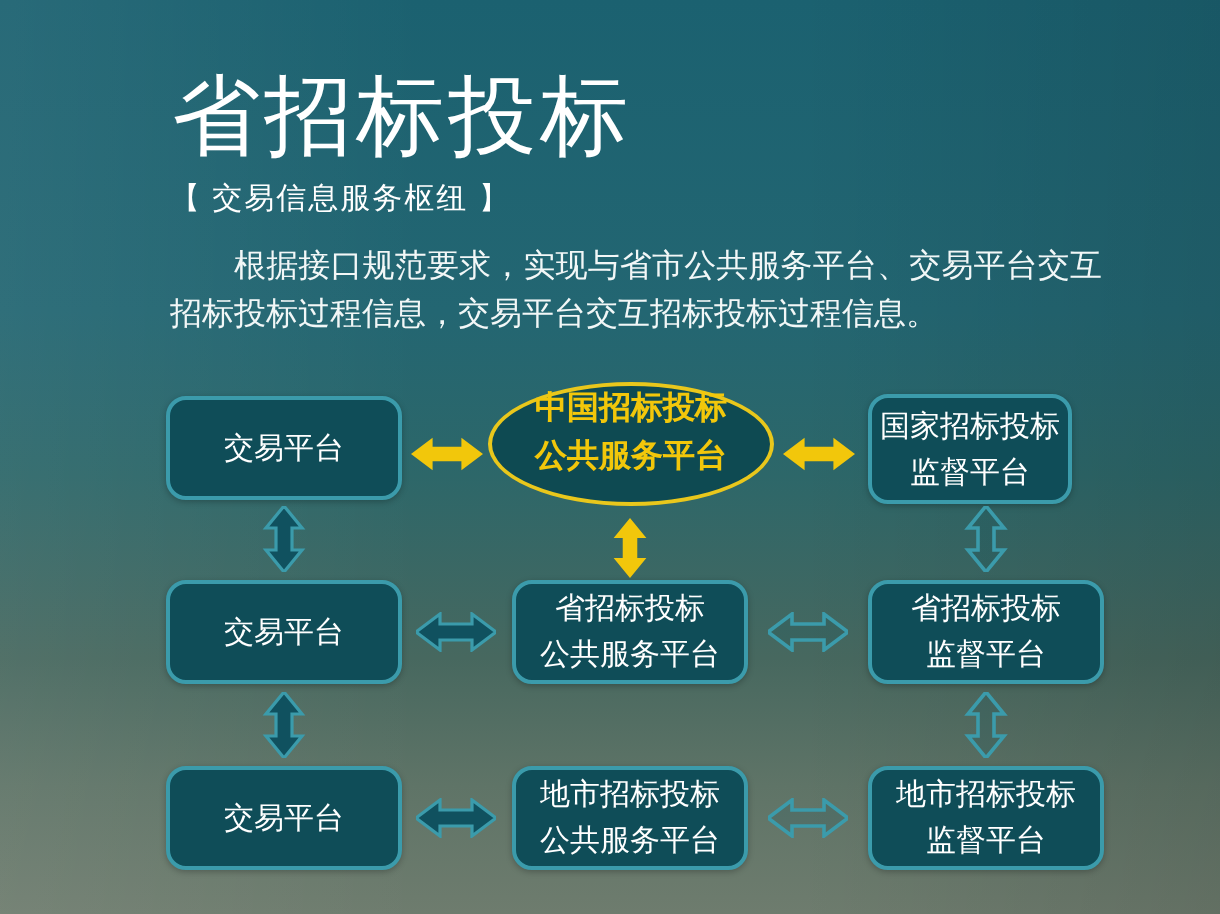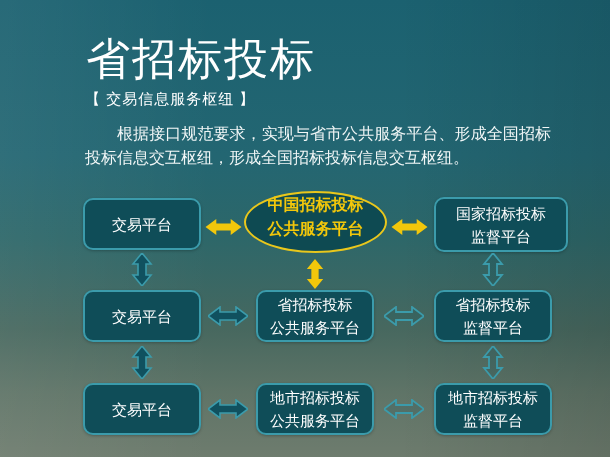--- a/index.html
+++ b/index.html
@@ -55,32 +55,32 @@
   .arrow-solid polygon{fill:#10515f;stroke:#3b9bab;stroke-width:1.6;}
   .arrow-hollow polygon{fill:rgba(16,81,95,0.18);stroke:#3b9bab;stroke-width:1.8;}
 </style>
 </head>
 <body>
 
 <div class="slide">
 
   <div class="title">省招标投标</div>
   <div class="subtitle">【 交易信息服务枢纽 】</div>
-  <div class="paragraph">根据接口规范要求，实现与省市公共服务平台、形成全国招标投标信息交互枢纽，形成全国招标投标信息交互枢纽。</div>
+  <div class="paragraph">根据接口规范要求，实现与省市公共服务平台、交易平台交互招标投标过程信息，交易平台交互招标投标过程信息。</div>
 
   <div class="node" style="left:83px;top:198px;width:118px;height:52px;">
     <div>交易平台</div>
   </div>
 
   <div class="hub">
     <div>中国招标投标</div>
     <div>公共服务平台</div>
   </div>
 
-  <div class="node" style="left:434px;top:197px;width:134px;height:55px;">
+  <div class="node" style="left:434px;top:197px;width:102px;height:55px;">
     <div>国家招标投标</div>
     <div>监督平台</div>
   </div>
 
   <div class="node" style="left:83px;top:290px;width:118px;height:52px;">
     <div>交易平台</div>
   </div>
 
   <div class="node" style="left:256px;top:290px;width:118px;height:52px;">
     <div>省招标投标</div>

